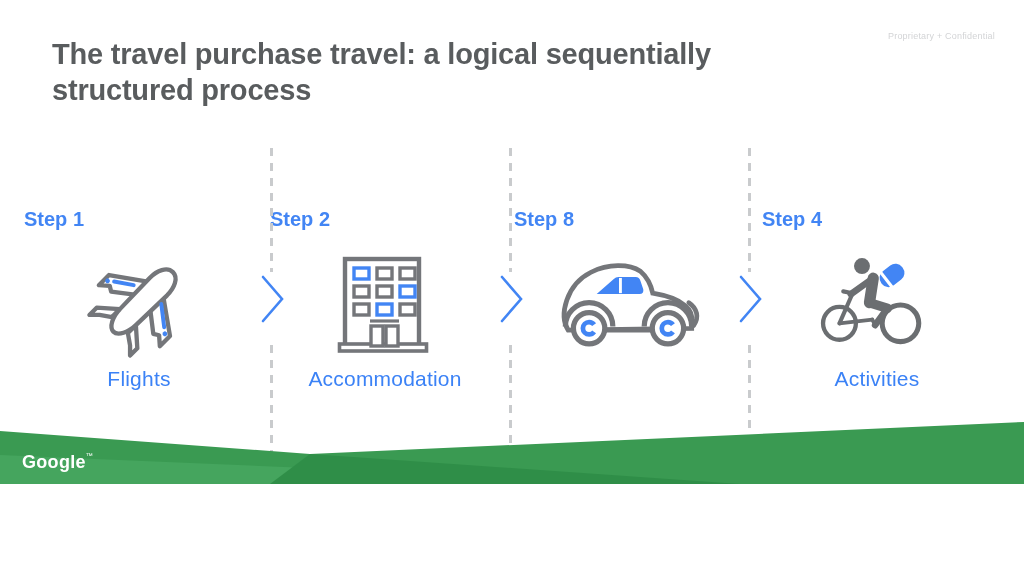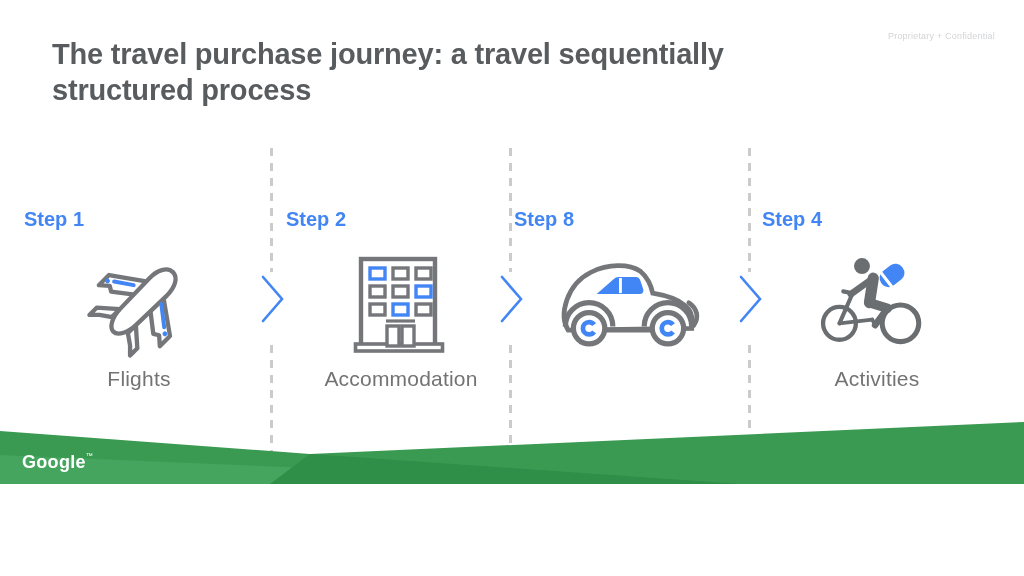--- a/index.html
+++ b/index.html
@@ -7,27 +7,27 @@
          font-family:"Liberation Sans",sans-serif;}
 
   .watermark{position:absolute;top:31px;right:29px;font-size:9px;color:#d3d4d6;
              letter-spacing:.2px;}
 
   .title{position:absolute;left:52px;top:36px;margin:0;font-size:29px;line-height:36px;
          font-weight:bold;color:#595c5e;letter-spacing:-.2px;}
   .title span{display:block;}
 
   .col{position:absolute;top:200px;width:230px;height:215px;}
-  .col-1{left:24px;}  .col-2{left:286px;}  .col-3{left:514px;}  .col-4{left:762px;}
+  .col-1{left:24px;}  .col-2{left:270px;}  .col-3{left:514px;}  .col-4{left:762px;}
   .step-label{position:absolute;top:8px;left:0;right:0;text-align:left;
               font-size:20px;font-weight:bold;color:#4285f4;}
   .icon-wrap{position:absolute;top:42px;left:0;right:0;height:126px;
              display:flex;align-items:center;justify-content:center;}
   .step-name{position:absolute;top:167px;left:0;right:0;text-align:center;
-             font-size:21px;color:#737373;letter-spacing:.2px;}
+             font-size:21px;color:#3b82f6;letter-spacing:.2px;}
 
   .divider{position:absolute;top:148px;width:3px;}
   .div-1{left:270px;} .div-2{left:509px;} .div-3{left:748px;}
   .dash{position:absolute;left:0;width:3px;
         background:repeating-linear-gradient(to bottom,#c9cbcd 0 8px,transparent 8px 15px);}
   .dash-top{top:0;height:124px;}
   .dash-bottom{top:197px;height:113px;}
   .chev{position:absolute;top:127px;left:-9px;}
 
   .footer{position:absolute;left:0;bottom:0;width:1024px;height:71px;display:block;}
@@ -36,21 +36,21 @@
   .brand .tm{font-size:7px;vertical-align:10px;font-weight:normal;}
 </style>
 </head>
 <body>
 
 <div class="slide">
 
   <div class="watermark">Proprietary + Confidential</div>
 
   <h1 class="title">
-    <span>The travel purchase journey: a travel sequentially</span>
+    <span>The travel purchase travel: a logical sequentially</span>
     <span>structured process</span>
   </h1>
 
   <div class="col col-1">
     <div class="step-label">Step 1</div>
     <div class="icon-wrap">
       <svg width="115" height="115" viewBox="0 0 112 112">
         <g transform="rotate(45 56 56)" stroke="#74767a" stroke-width="4.2" fill="#fff" stroke-linejoin="round">
           <path d="M45 34 L14 56 L14 70 L22 63 L27 66 L45 52 Z"></path>
           <path d="M67 34 L98 56 L98 70 L90 63 L85 66 L67 52 Z"></path>

